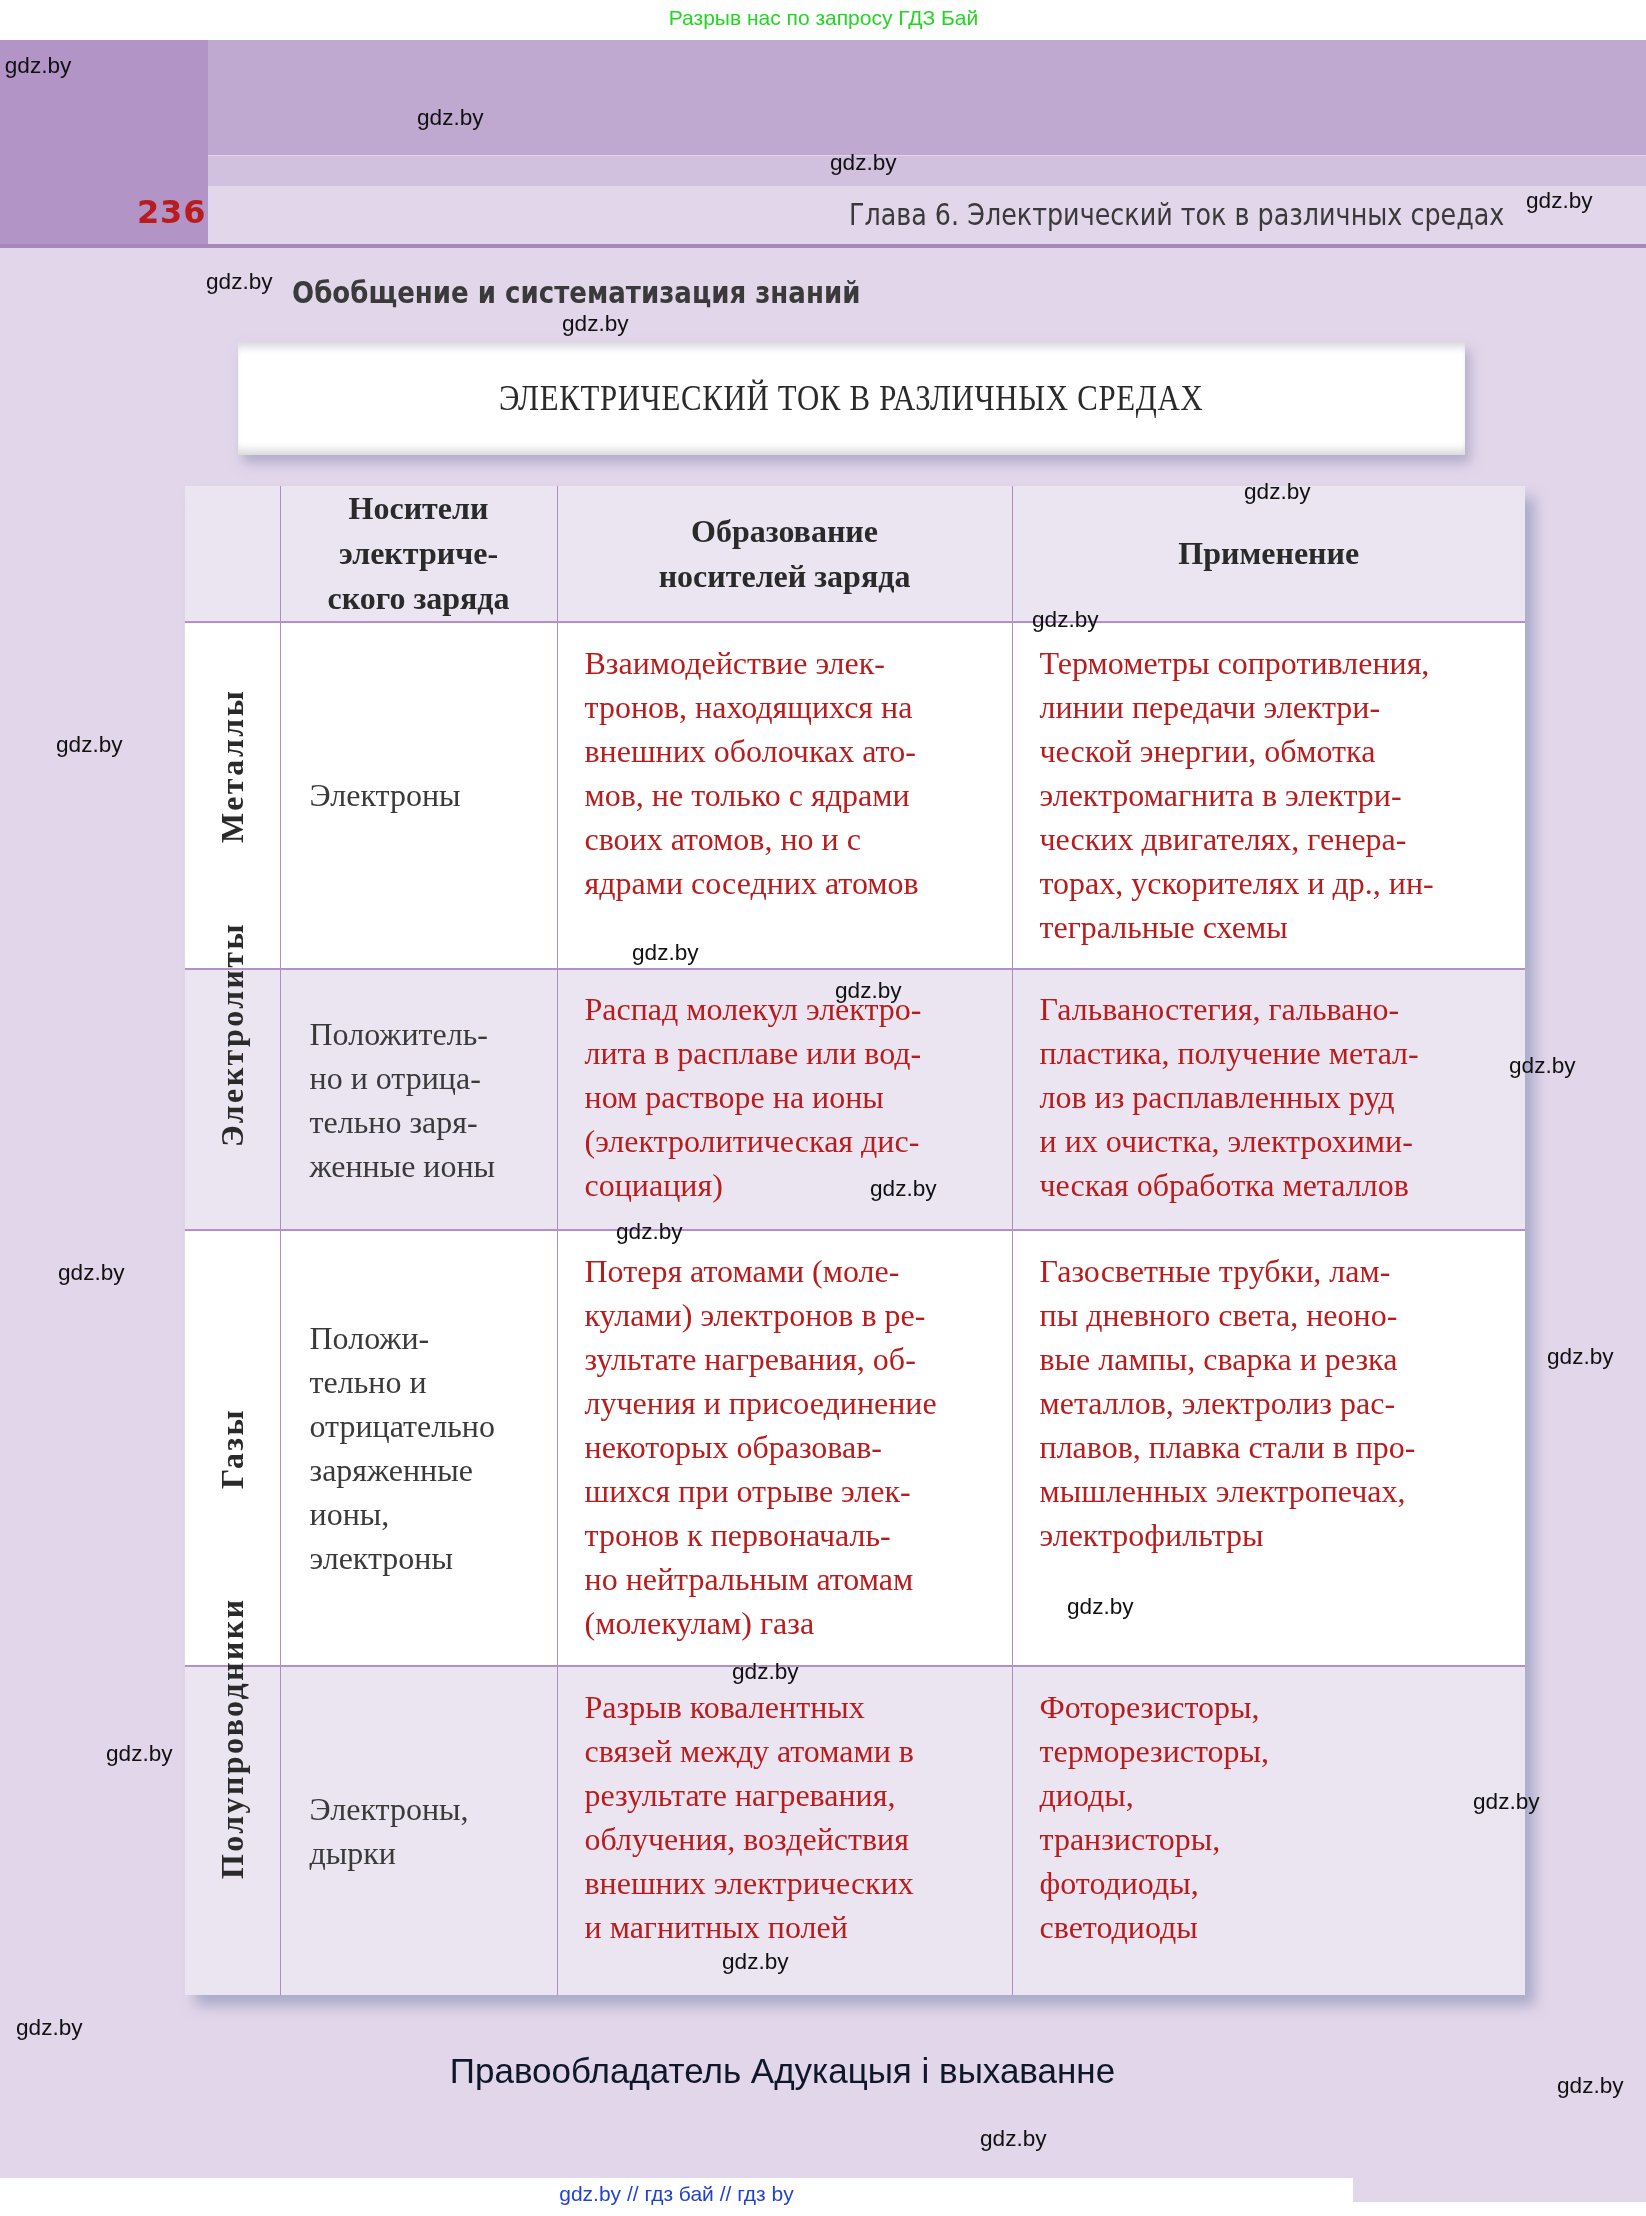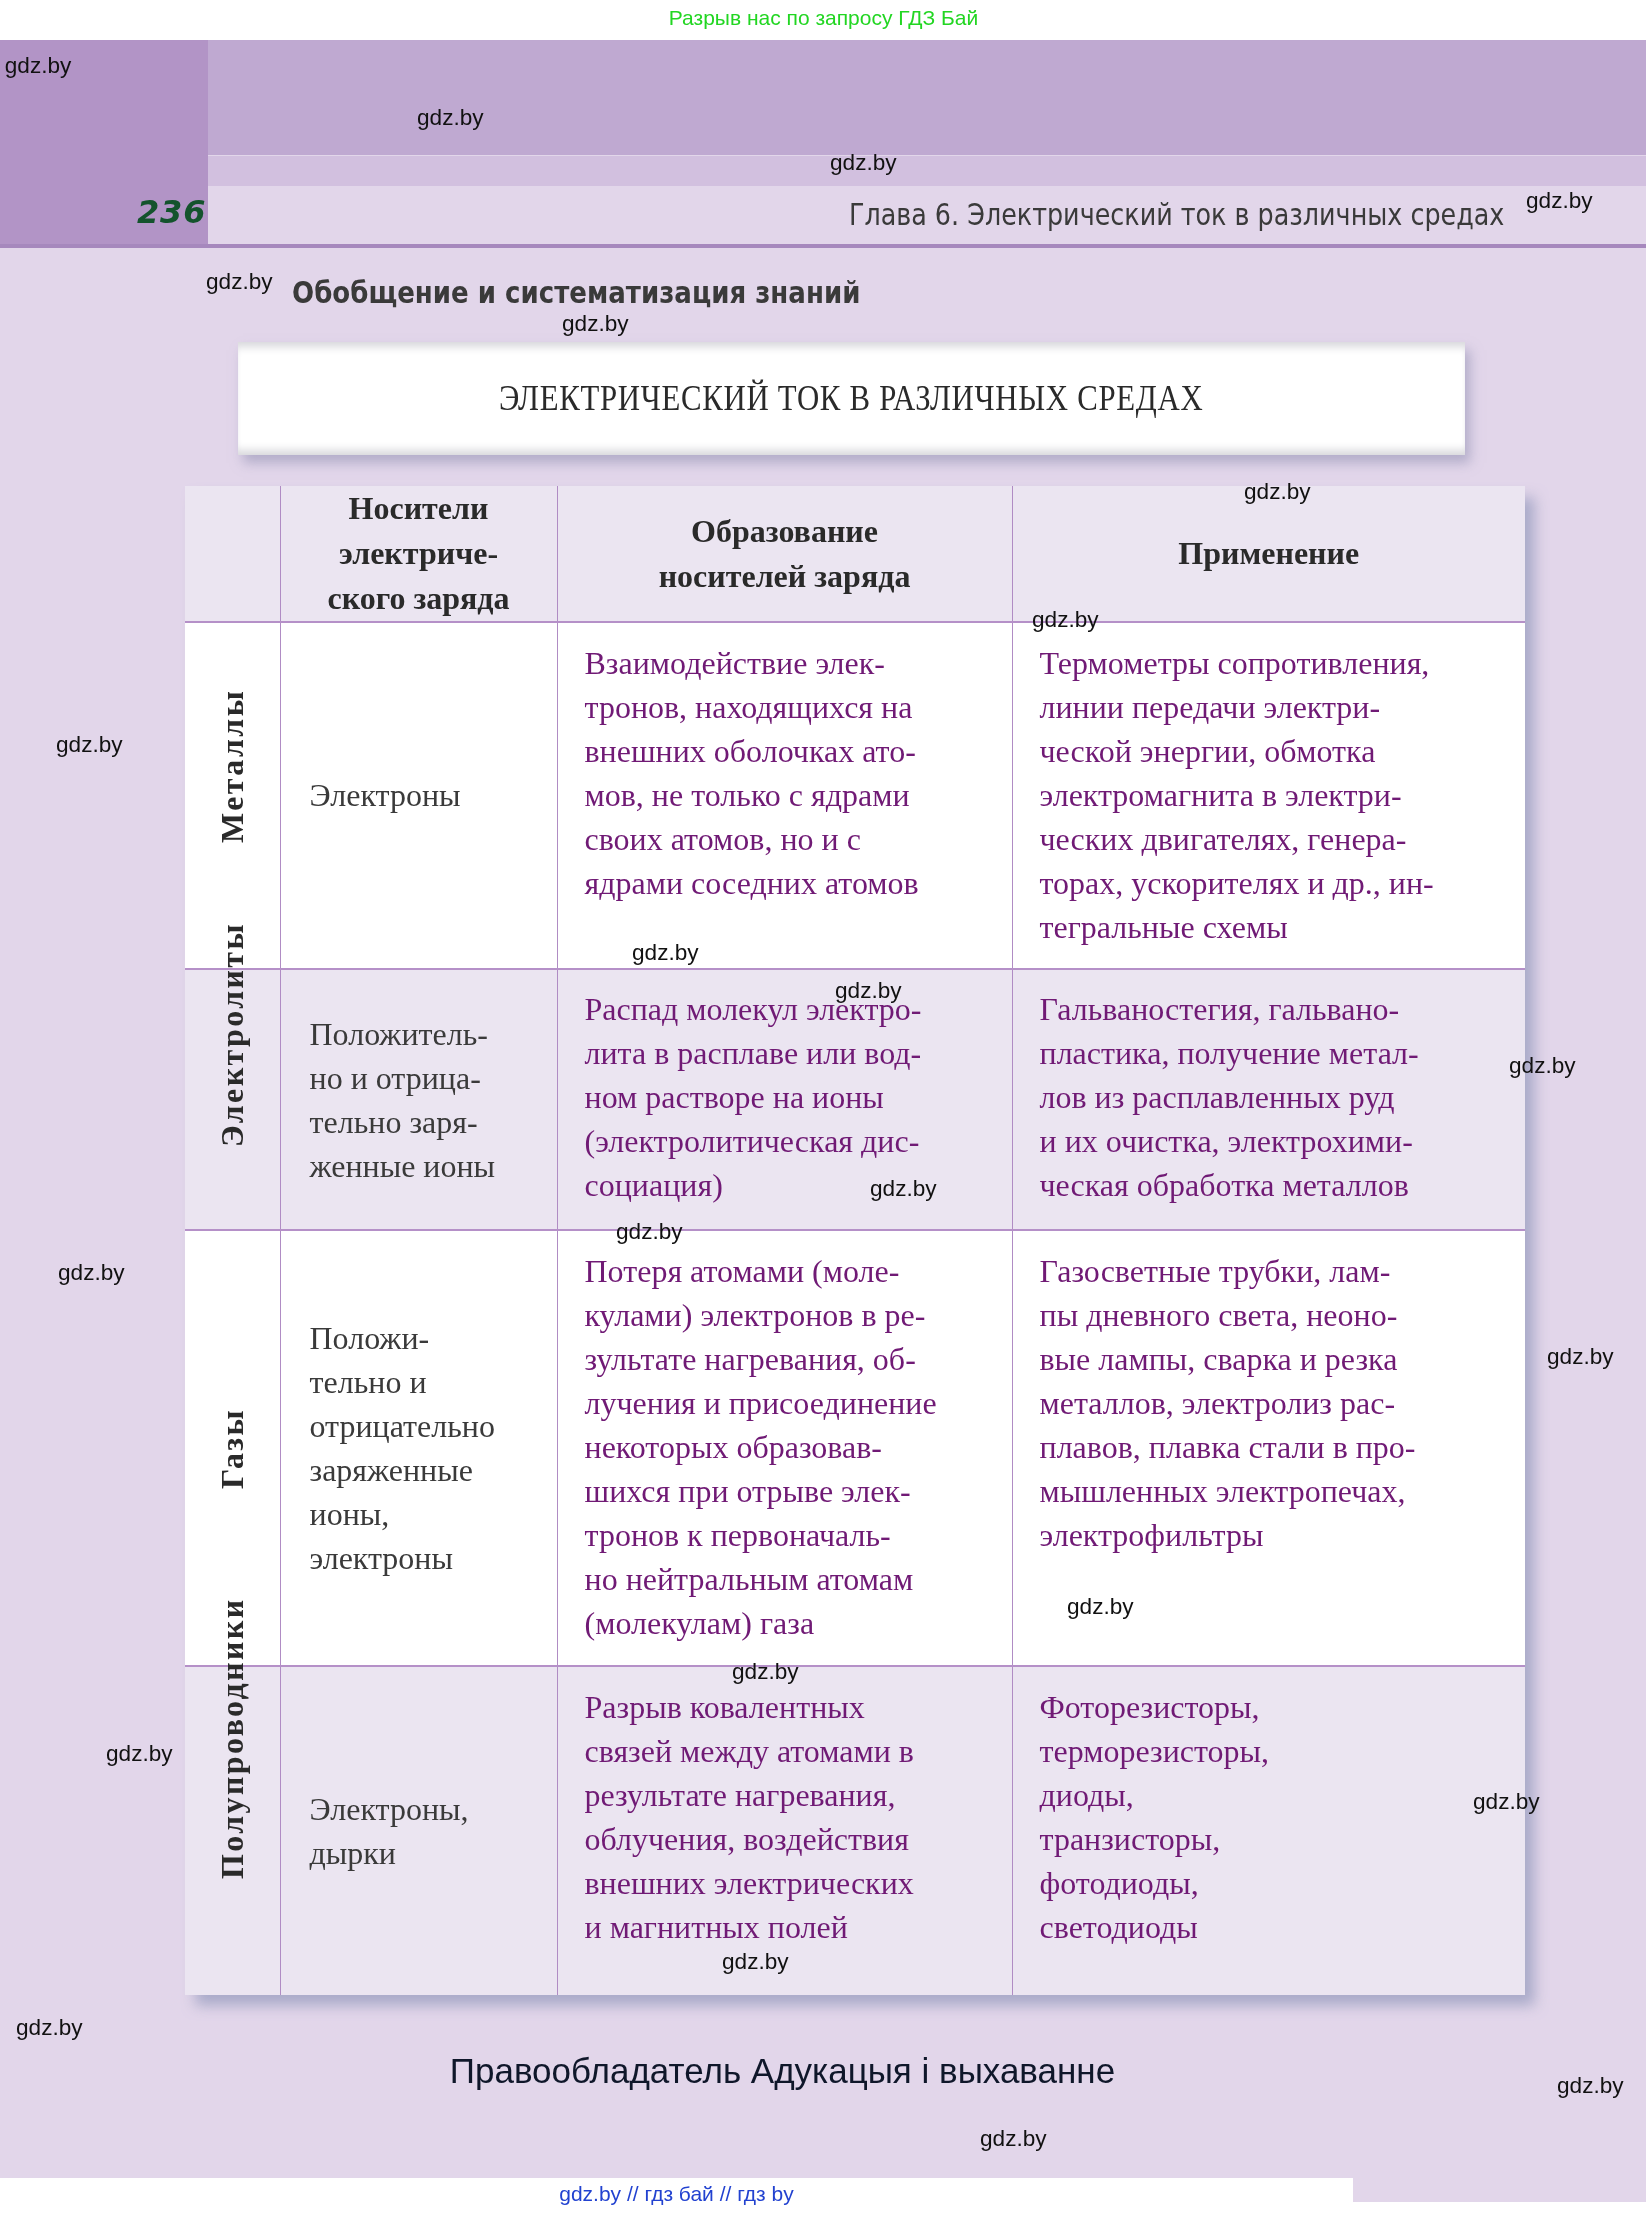--- a/index.html
+++ b/index.html
@@ -25,21 +25,21 @@
       position: absolute; left: 208px; top: 156px; width: 1439px; height: 31px; background: #d2c0df;
     }
     .header-band-3 {
       position: absolute; left: 208px; top: 186px; width: 1439px; height: 60px; background: #e2d6ea;
     }
     .header-rule {
       position: absolute; left: 0; top: 244px; width: 1647px; height: 4px; background: #a688bd;
     }
     .page-number {
       position: absolute; left: 137px; top: 193px; font-family: "DejaVu Sans", sans-serif;
-      font-weight: bold; font-size: 32px; color: #14532d; letter-spacing: 0.8px; font-style: italic;
+      font-weight: bold; font-size: 32px; color: #b91c1c; letter-spacing: 0.8px;
     }
     .chapter-title {
       position: absolute; right: 143px; top: 196px; font-family: "DejaVu Sans", sans-serif;
       font-size: 31px; color: #3a3a3a; transform: scaleX(0.82); transform-origin: right center;
       white-space: nowrap;
     }
     .section-title {
       position: absolute; left: 292px; top: 274px; font-family: "DejaVu Sans", sans-serif;
       font-weight: bold; font-size: 31px; color: #3a3a3a; transform: scaleX(0.84);
       transform-origin: left center; white-space: nowrap;
@@ -87,21 +87,21 @@
       display: block; transform: rotate(-90deg); white-space: nowrap;
       font-family: "Liberation Serif", serif; font-weight: bold; font-size: 32px;
       color: #2a2a2a; letter-spacing: 2.4px; text-align: center; width: 95px;
     }
     .carrier {
       font-size: 32px; line-height: 44px; color: #3a3a3a; padding: 0 14.5px 0 29px;
       white-space: pre-line;
       margin-left: 20px;
     }
     .body-text {
-      font-size: 32px; line-height: 44px; color: #701a75; text-align: justify;
+      font-size: 32px; line-height: 44px; color: #b91c1c; text-align: justify;
       text-align-last: left; hyphens: none; white-space: pre-line;
       vertical-align: top; padding: 17.7px 24px 0 27px;
     }
     .app-text { padding-left: 27px; padding-right: 24px; }
 
     .watermark {
       position: absolute; font-family: "Liberation Sans", sans-serif; font-size: 22.6px;
       color: #111; white-space: nowrap; z-index: 5;
     }
     .copyright {

